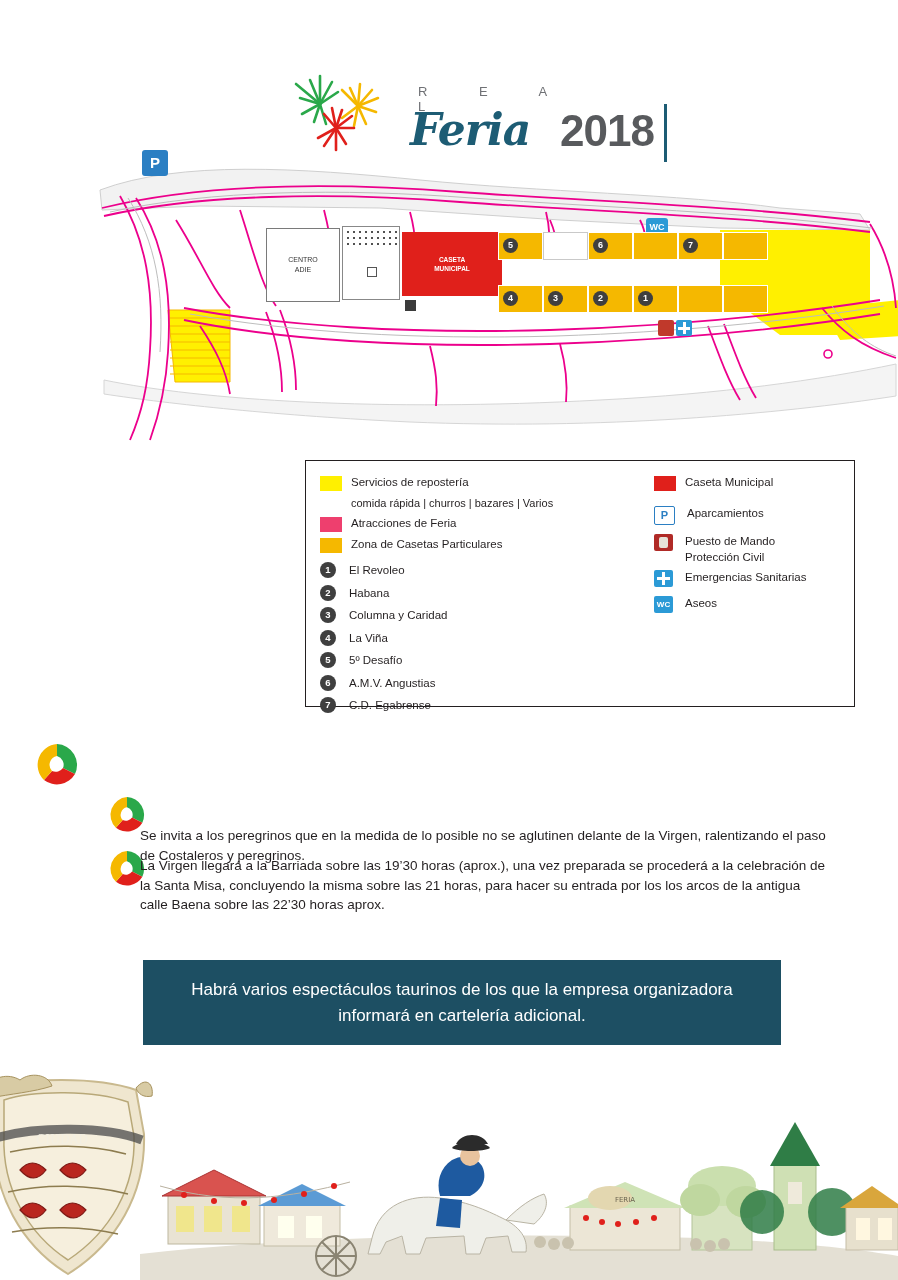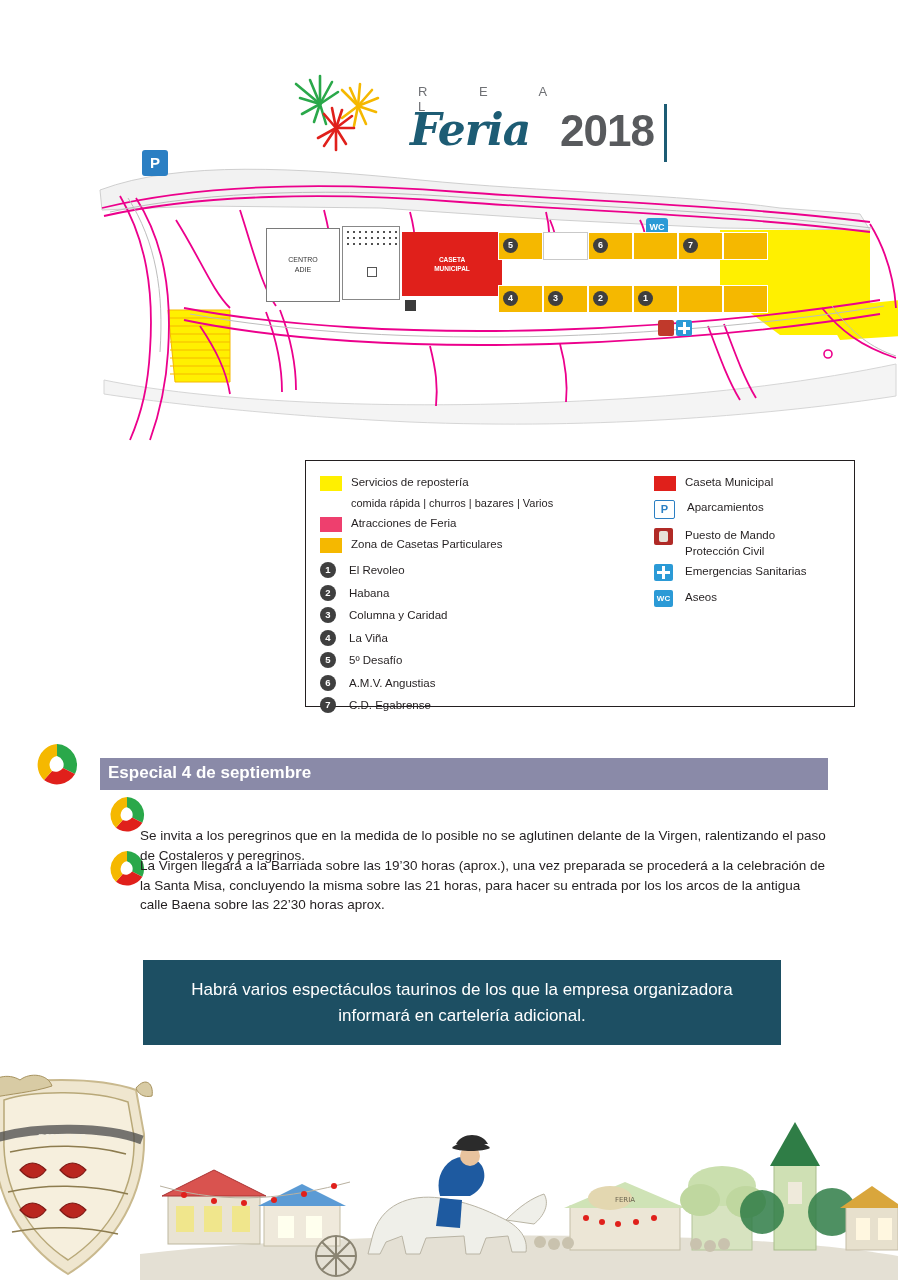--- a/index.html
+++ b/index.html
@@ -365,21 +365,21 @@
           <div class="nm">A.M.V. Angustias</div>
         </div>
         <div class="row">
           <div class="dot">7</div>
           <div class="nm">C.D. Egabrense</div>
         </div>
       </div>
     </div>
 
     <div class="legend-right">
-      <div class="lg-row" style="margin-bottom:9px">
+      <div class="lg-row" style="margin-bottom:15px">
         <div class="sw red"></div>
         <div class="lg-text">Caseta Municipal</div>
       </div>
       <div class="lg-row" style="margin-bottom:9px">
         <div class="icon-sq p">P</div>
         <div class="lg-text">Aparcamientos</div>
       </div>
       <div class="lg-row" style="">
         <div class="icon-sq pm"></div>
         <div class="lg-text">
@@ -391,23 +391,20 @@
         <div class="icon-sq em"></div>
         <div class="lg-text">Emergencias Sanitarias</div>
       </div>
       <div class="lg-row">
         <div class="icon-sq wc">WC</div>
         <div class="lg-text">Aseos</div>
       </div>
     </div>
   </div>
 
-  <div class="banner">
-    <div class="banner-title">Especial 4 de septiembre</div>
-  </div>
 
   <svg class="swirl" style="left:30px; top:738px; width:54px; height:54px;" viewBox="0 0 54 54">
     <path d="M27 6 A21 21 0 0 1 45 36 L33 30 A9 9 0 0 0 27 18 Z" fill="#2aa84a"></path>
     <path d="M45 36 A21 21 0 0 1 14 42 L22 33 A9 9 0 0 0 33 30 Z" fill="#e0201b"></path>
     <path d="M14 42 A21 21 0 0 1 27 6 L27 18 A9 9 0 0 0 22 33 Z" fill="#f5b800"></path>
   </svg>
 
   <svg class="swirl" style="left:104px; top:792px;" viewBox="0 0 54 54">
     <path d="M27 6 A21 21 0 0 1 45 36 L33 30 A9 9 0 0 0 27 18 Z" fill="#2aa84a"></path>
     <path d="M45 36 A21 21 0 0 1 14 42 L22 33 A9 9 0 0 0 33 30 Z" fill="#e0201b"></path>

